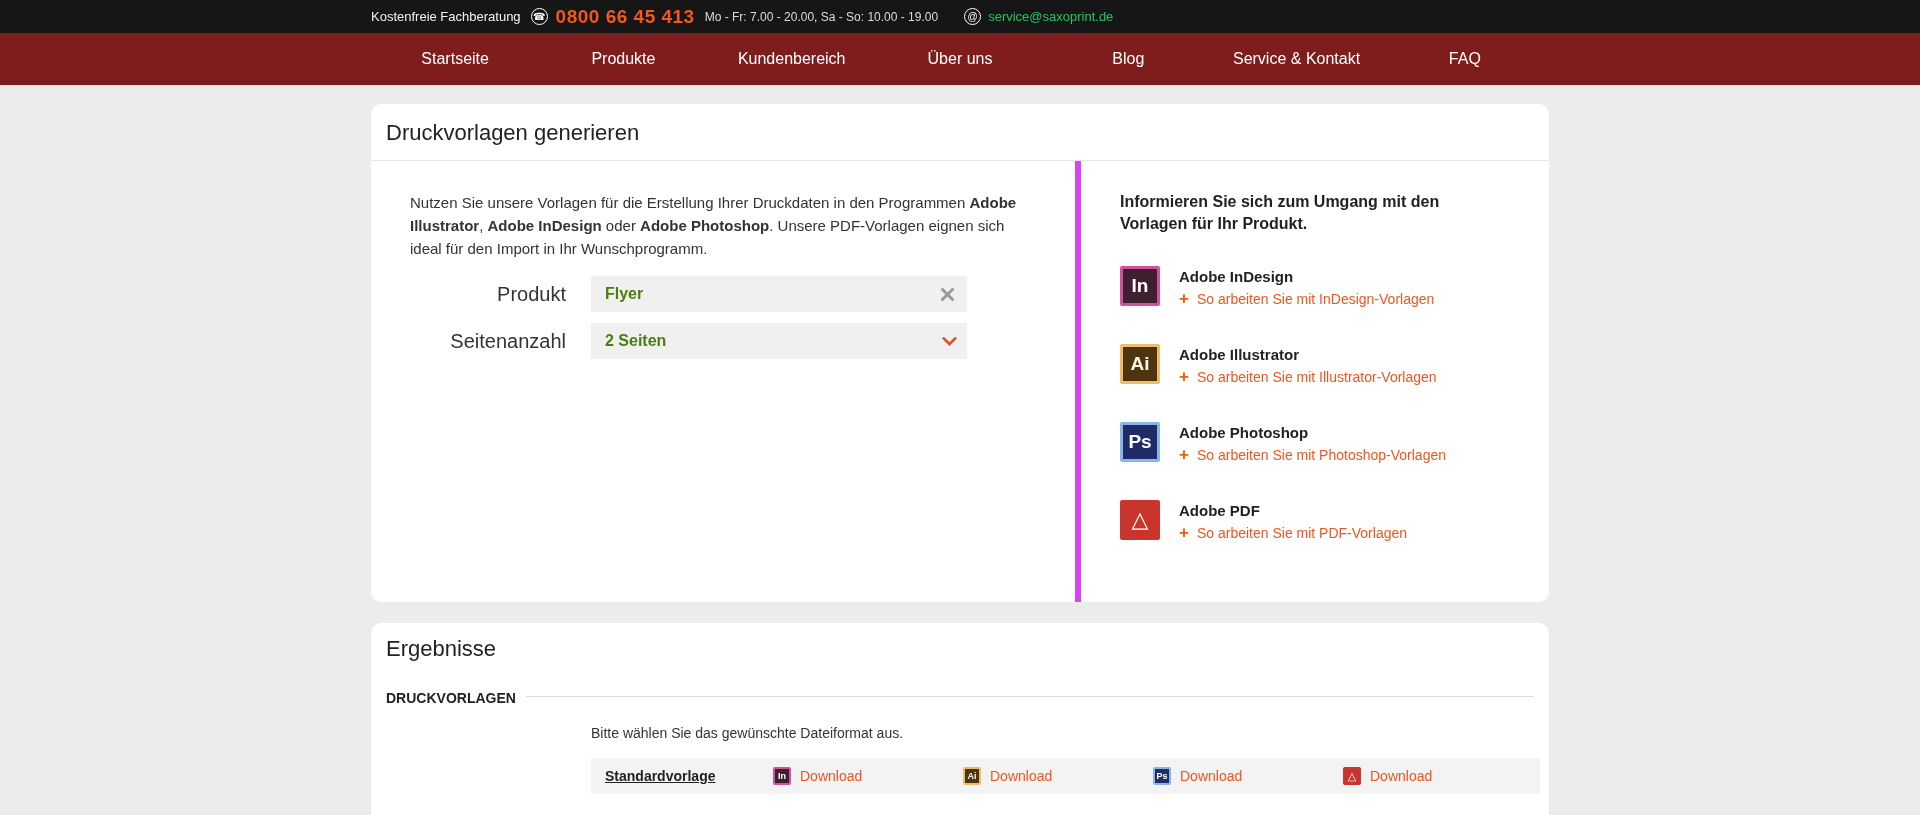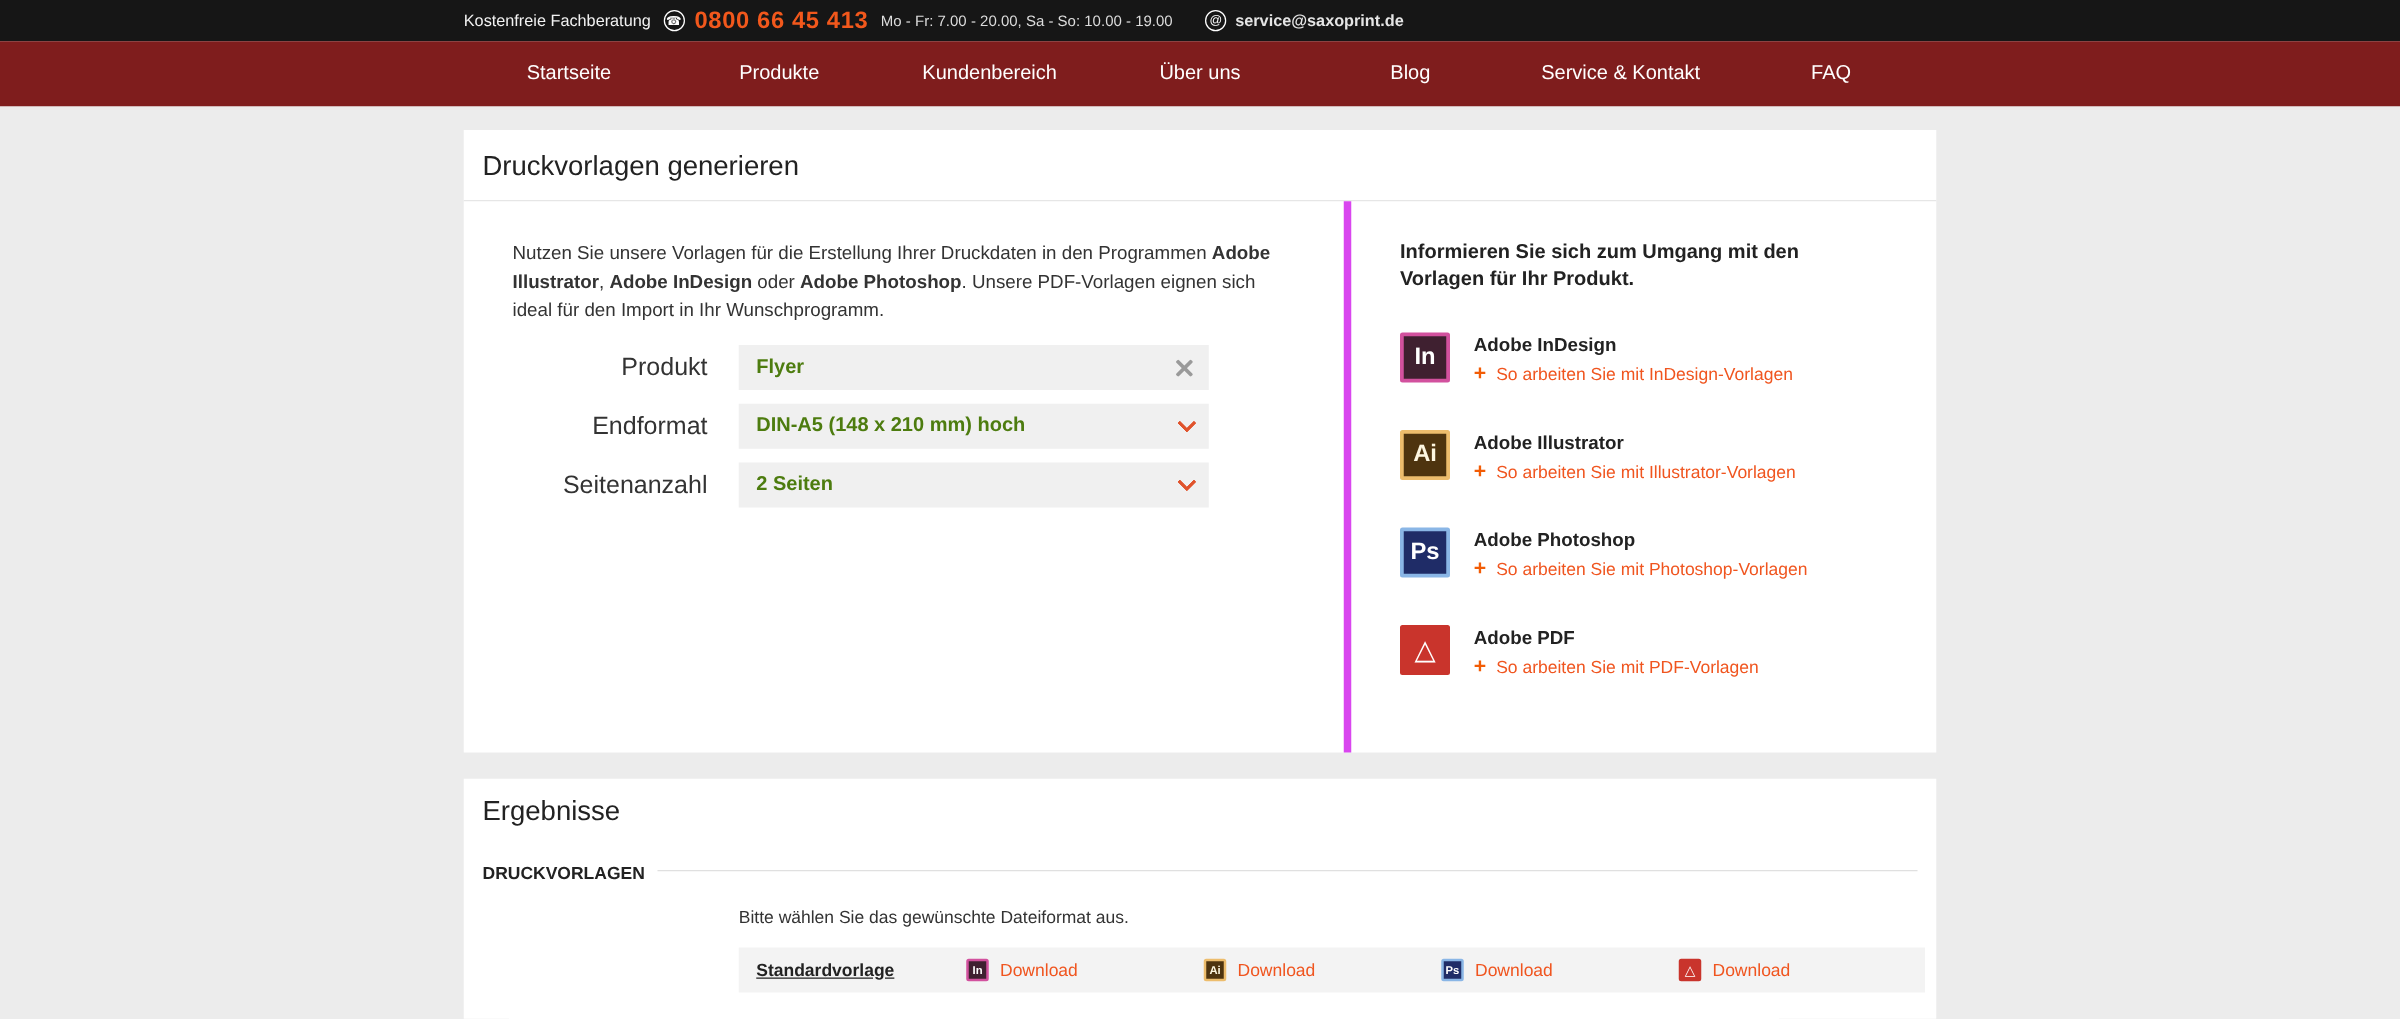--- a/index.html
+++ b/index.html
@@ -15,33 +15,33 @@
   .topbar { background: #161616; height: 33px; }
   .topbar .container { display: flex; align-items: center; height: 33px; }
   .topbar-label { color: #f2f2f2; font-size: 13px; }
   .circle-icon {
     display: inline-flex; align-items: center; justify-content: center;
     width: 17px; height: 17px; border: 1px solid #fff; border-radius: 50%;
     color: #fff; font-size: 10px; flex: 0 0 auto;
   }
   .phone-number { color: #f2581c; font-size: 19px; font-weight: bold; letter-spacing: .5px; text-decoration: none; }
   .hours { color: #dcdcdc; font-size: 12px; }
-  .email-link { color: #e5e5e5; font-size: 13px; text-decoration: none; font-weight: bold; }
+  .email-link { color: #22c55e; font-size: 13px; text-decoration: none; }
   .gap10 { width: 10px; } .gap8 { width: 8px; } .gap26 { width: 26px; } .gap7 { width: 7px; }
 
   
   .nav { background: #7f1d1d; height: 52px; }
   .nav .container { display: grid; grid-template-columns: repeat(7, 1fr); height: 52px; }
   .nav-item {
     color: #fff; font-size: 16px; text-decoration: none;
     display: flex; align-items: center; justify-content: center;
   }
 
   
-  .card { background: #fff; width: 1178px; margin: 0 auto; }
+  .card { background: #fff; width: 1178px; margin: 0 auto; border-radius: 10px; }
   .card-1 { margin-top: 19px; min-height: 498px; }
   .card-2 { margin-top: 21px; height: 230px; padding: 12px 15px 15px; }
 
   .card-header { padding: 15px 15px 13px 15px; border-bottom: 1px solid #e6e6e6; }
   h1, h2 { font-size: 22px; font-weight: 400; color: #222; line-height: 28px; }
 
   .columns { display: flex; min-height: 441px; }
   .col-left { width: 710px; border-right: 6px solid #d946ef; padding: 30px 12px 0 39px; }
   .col-right { flex: 1; padding: 30px 0 0 39px; }
 
@@ -147,27 +147,20 @@
 
       <div class="gen-form">
         <div class="form-row">
           <span class="form-label">Produkt</span>
           <div class="field">
             <span class="field-value">Flyer</span>
             <span class="clear-x"></span>
           </div>
         </div>
         <div class="form-row">
-          <span class="form-label">Endformat</span>
-          <div class="field">
-            <span class="field-value">DIN-A5 (148 x 210 mm) hoch</span>
-            <span class="chevron"></span>
-          </div>
-        </div>
-        <div class="form-row">
           <span class="form-label">Seitenanzahl</span>
           <div class="field">
             <span class="field-value">2 Seiten</span>
             <span class="chevron"></span>
           </div>
         </div>
       </div>
     </div>
 
     <div class="col-right">

